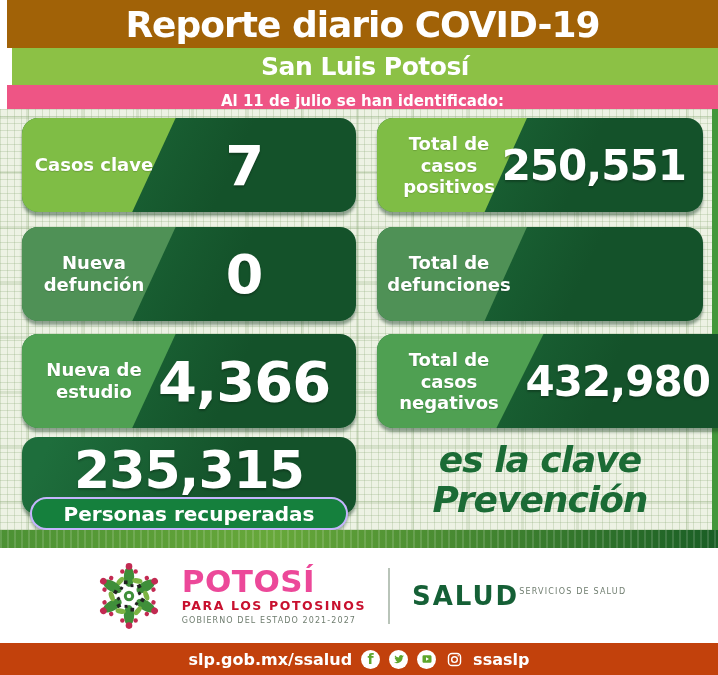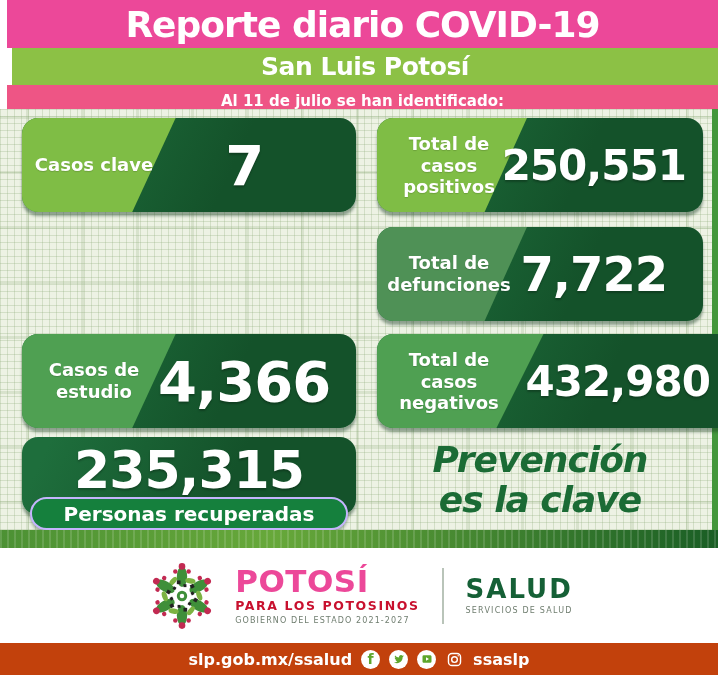--- a/index.html
+++ b/index.html
@@ -1,21 +1,21 @@
 <!DOCTYPE html>
 <html><head>
 <meta charset="utf-8">
 <style>
   html,body{margin:0;padding:0;background:#fff;}
   .page{
     position:relative;width:718px;height:675px;overflow:hidden;background:#fff;
     font-family:"DejaVu Sans","Liberation Sans",sans-serif;
   }
   
-  .hdr{position:absolute;left:7px;right:0;top:0;height:48px;background:#ec4899;
+  .hdr{position:absolute;left:7px;right:0;top:0;height:48px;background:#a16207;
        display:flex;align-items:center;justify-content:center;}
   .hdr-title{color:#fff;font-weight:bold;font-size:36px;letter-spacing:-1px;}
   .sub{position:absolute;left:12px;right:0;top:48px;height:37px;background:#8cc145;
        display:flex;align-items:center;justify-content:center;}
   .sub-title{color:#fff;font-weight:bold;font-size:25px;letter-spacing:-0.5px;}
   .banner{position:absolute;left:7px;right:0;top:85px;height:32px;background:#ee5585;
        display:flex;align-items:center;justify-content:center;}
   .banner-text{color:#fff;font-weight:bold;font-size:15px;}
   
   .body-bg{position:absolute;left:0;right:0;top:109px;height:421px;
@@ -66,21 +66,21 @@
         background:repeating-linear-gradient(90deg, rgba(255,255,255,.14) 0 2px, transparent 2px 7px);}
   
   .footer{position:absolute;left:0;right:0;top:548px;height:95px;background:#fff;
         display:flex;align-items:center;justify-content:center;gap:16px;}
   .rosette{width:74px;height:74px;flex:0 0 auto;}
   .gov-block{display:flex;flex-direction:column;align-items:flex-start;line-height:1;}
   .gov-name{color:#ec4899;font-weight:bold;font-size:31px;letter-spacing:0.5px;}
   .gov-tagline{color:#c8102e;font-weight:bold;font-size:12.5px;letter-spacing:1.6px;margin-top:3px;}
   .gov-sub{color:#6f7d6f;font-size:8px;letter-spacing:1.1px;margin-top:4px;}
   .footer-divider{width:2px;height:56px;background:#b9c4b9;margin:0 6px;}
-  .org-block{display:flex;flex-direction:column;align-items:flex-start;line-height:1;}
+  .org-block{display:flex;flex-direction:row;align-items:flex-start;line-height:1;}
   .org-name{color:#156036;font-weight:bold;font-size:26px;letter-spacing:2px;}
   .org-sub{color:#6f7d6f;font-size:8px;letter-spacing:1.2px;margin-top:5px;}
   
   .bottom-bar{position:absolute;left:0;right:0;top:643px;height:32px;background:#c2410c;
         display:flex;align-items:center;justify-content:center;gap:9px;}
   .bb-text{color:#fff;font-weight:bold;font-size:16px;}
   .sicon{width:19px;height:19px;border-radius:50%;background:#fff;
         display:flex;align-items:center;justify-content:center;flex:0 0 auto;cursor:pointer;}
   .sicon svg{width:12px;height:12px;fill:#5ea62c;}
   .sicon.fb{color:#5ea62c;font-weight:bold;font-size:14px;line-height:1;}
@@ -109,47 +109,51 @@
     <div class="card-accent"></div>
     <div class="card-label">Casos clave</div>
     <div class="card-value v56">7</div>
   </div>
   <div class="card row1" style="left:377px;top:118px;width:326px;">
     <div class="card-accent"></div>
     <div class="card-label">Total de casos positivos</div>
     <div class="card-value v42">250,551</div>
   </div>
 
+  <div class="card row2" style="left:22px;top:227px;width:334px;">
+    <div class="card-accent"></div>
+    <div class="card-label">Nueva defunción</div>
+    <div class="card-value v54">0</div>
+  </div>
   <div class="card row2" style="left:377px;top:227px;width:326px;">
     <div class="card-accent"></div>
     <div class="card-label">Total de defunciones</div>
-    <div class="card-value v48">7,722</div>
   </div>
 
   <div class="card row3" style="left:22px;top:334px;width:334px;">
     <div class="card-accent"></div>
-    <div class="card-label">Casos de estudio</div>
+    <div class="card-label">Nueva de estudio</div>
     <div class="card-value v56">4,366</div>
   </div>
   <div class="card row3" style="left:377px;top:334px;width:326px;padding-left:36px;">
     <div class="card-accent"></div>
     <div class="card-label">Total de casos negativos</div>
     <div class="card-value v42">432,980</div>
   </div>
 
   <div class="recovered">
     <div class="recovered-value">235,315</div>
   </div>
   <div class="recovered-pill">
     <div class="recovered-pill-text">Personas recuperadas</div>
   </div>
 
   <div class="prevention">
+    <span>es la clave</span>
     <span>Prevención</span>
-    <span>es la clave</span>
   </div>
 
   <div class="deco-strip"></div>
 
   <div class="footer">
     <svg class="rosette" viewBox="0 0 100 100">
       <g>
         <g transform="rotate(0 50 50)">
           <ellipse cx="50" cy="24" rx="7" ry="14" fill="#3f8f3a"></ellipse>
           <circle cx="50" cy="10" r="4.5" fill="#c22a52"></circle>

